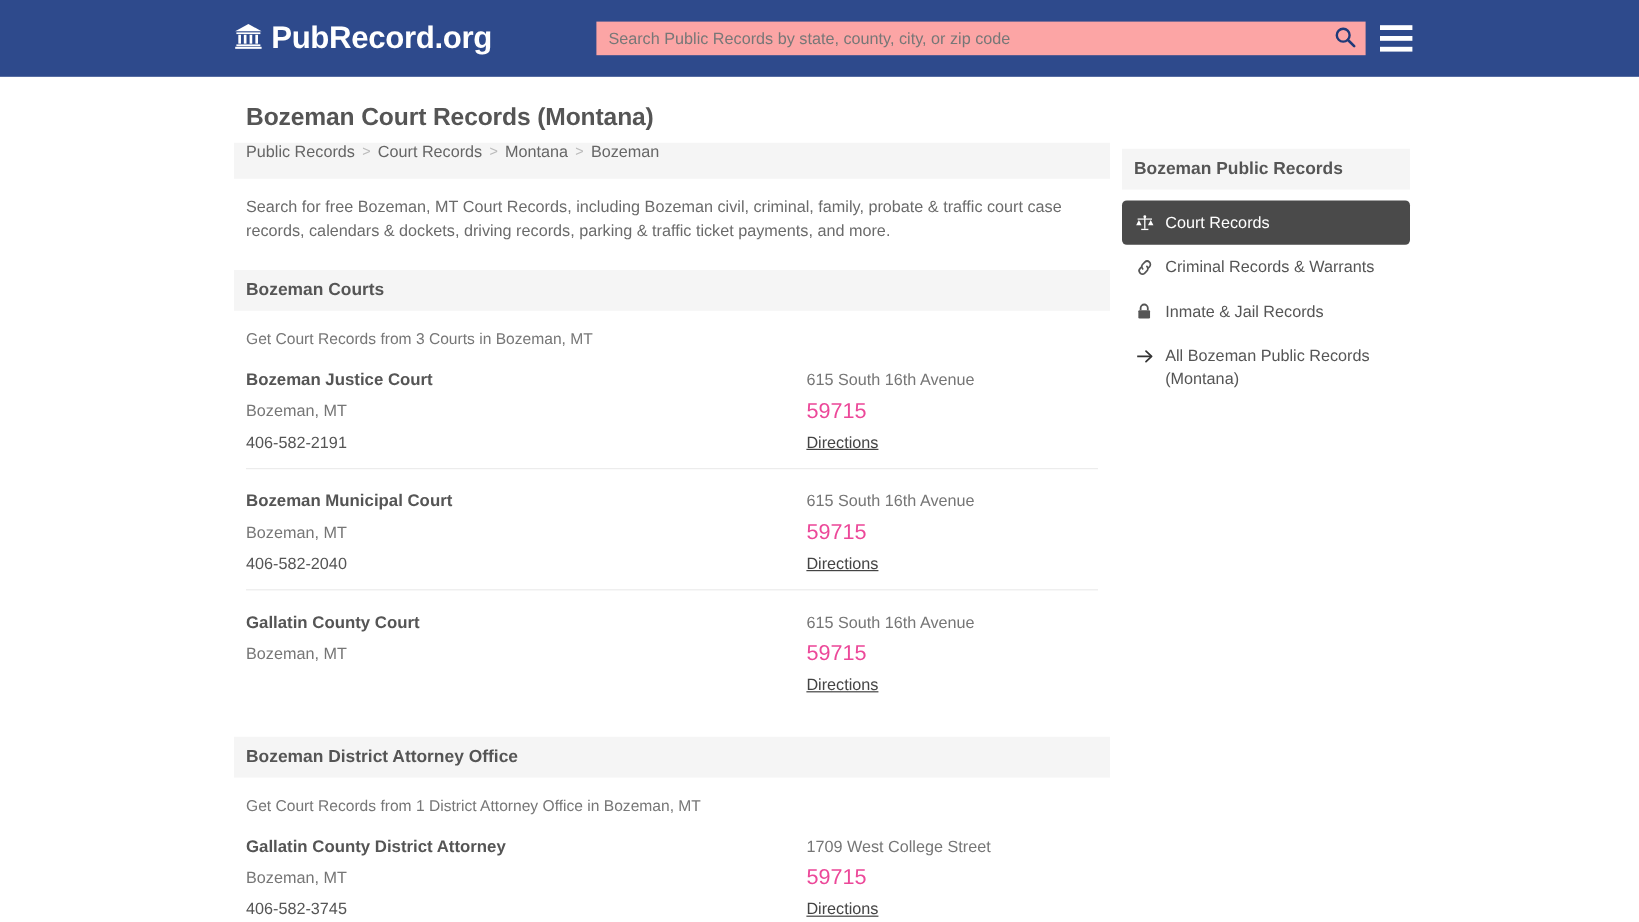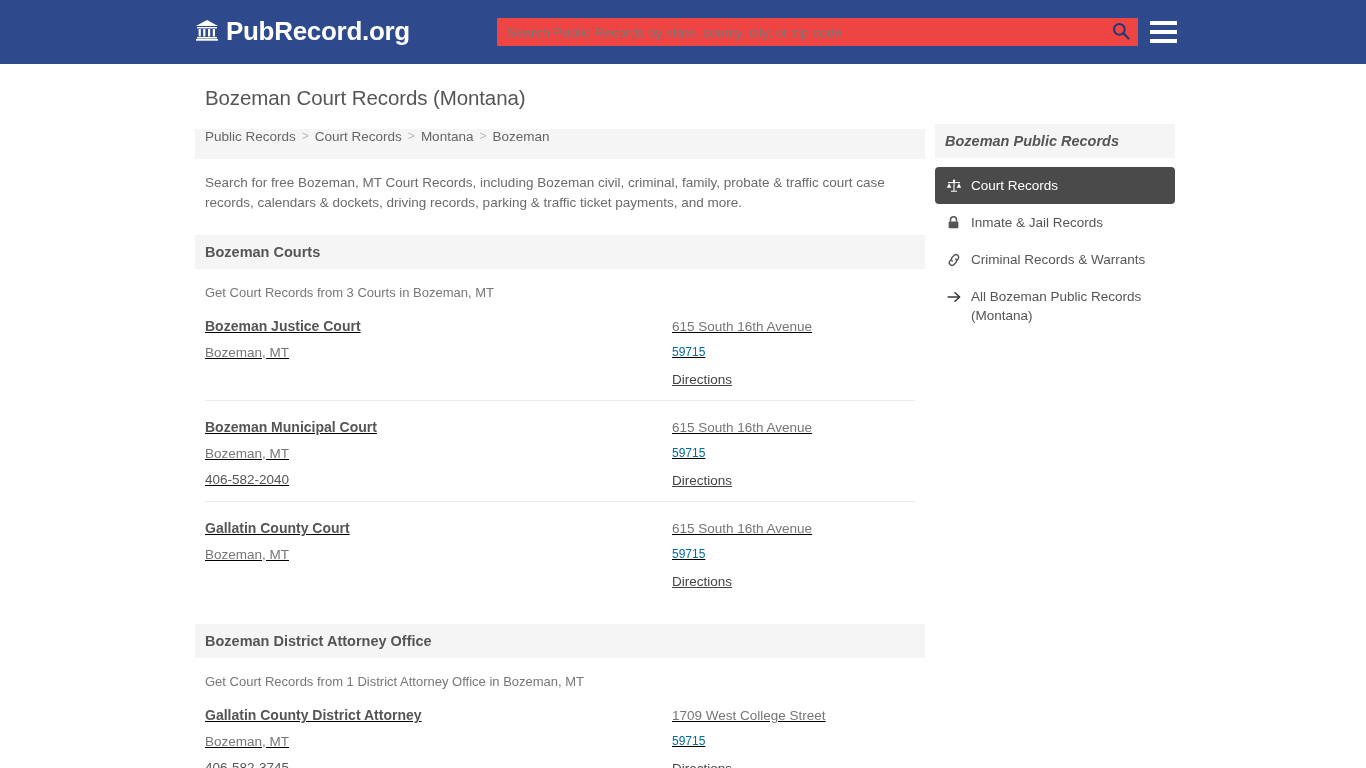--- a/index.html
+++ b/index.html
@@ -47,21 +47,21 @@
     line-height: 1;
     white-space: nowrap;
   }
 
   .search-wrap {
     position: absolute;
     left: 497px;
     top: 18px;
     width: 641px;
     height: 28px;
-    background: #ef4444;
+    background: #fca5a5;
     display: flex;
     align-items: center;
   }
   .search-input {
     flex: 1;
     height: 100%;
     border: none;
     outline: none;
     padding: 0 10px;
     font-size: 13.5px;
@@ -118,22 +118,22 @@
   .sidebar {
     position: absolute;
     left: 935px;
     top: 60px;
     width: 240px;
   }
 
   h1.page-title {
     font-size: 20.5px;
     color: #555555;
-    font-weight: normal;
-    margin: 0 0 19px 10px;
+    font-weight: bold;
+    margin: 0 0 9px 10px;
     letter-spacing: -0.1px;
   }
 
   .breadcrumb {
     background: #f5f5f5;
     height: 30px;
     display: flex;
     align-items: flex-start;
     padding: 0 10px;
     font-size: 13.5px;
@@ -175,21 +175,20 @@
     color: #777777;
   }
 
   .listing {
     margin: 0 10px;
   }
   .listing-row {
     display: flex;
     padding: 18px 0 12px 0;
     border-bottom: 1px solid #ececec;
-    text-decoration: underline;
   }
   .listing-row.last { border-bottom: none; justify-content: flex-end; }
   .listing-col-left { width: 467px; }
   .listing-col-right { flex: 1; }
 
   .org-name {
     font-size: 14px;
     font-weight: bold;
     color: #555555;
     margin-bottom: 9px;
@@ -200,22 +199,22 @@
     color: #767676;
     margin-bottom: 9px;
     line-height: 17px;
   }
   .org-phone {
     font-size: 13.5px;
     color: #555555;
     line-height: 17px;
   }
   .addr-line {
-    font-size: 12px;
-    color: #0369a1;
+    font-size: 18px;
+    color: #ec4899;
     margin-bottom: 9px;
     line-height: 17px;
   }
   .addr-line.first { font-size: 13.5px; color: #767676; margin-bottom: 9px; }
   .directions {
     font-size: 13.5px;
     color: #444444;
     text-decoration: underline;
     line-height: 17px;
     cursor: pointer;
@@ -224,21 +223,20 @@
   
   .side-title {
     background: #f5f5f5;
     height: 34px;
     display: flex;
     align-items: center;
     padding: 0 10px;
     font-size: 14.5px;
     font-weight: bold;
     color: #555555;
-    font-style: italic;
   }
   .side-list { margin-top: 9px; }
   .side-item {
     display: flex;
     align-items: flex-start;
     gap: 9px;
     padding: 9px 10px;
     font-size: 13.5px;
     color: #555555;
     line-height: 19px;
@@ -320,20 +318,21 @@
 
     <div class="section-header">Bozeman Courts</div>
     <div class="section-sub">Get Court Records from 3 Courts in Bozeman, MT</div>
 
     <div class="listing">
 
       <div class="listing-row">
         <div class="listing-col-left">
           <div class="org-name">Bozeman Justice Court</div>
           <div class="org-line">Bozeman, MT</div>
+          <div class="org-phone">406-582-2191</div>
         </div>
         <div class="listing-col-right">
           <div class="addr-line first">615 South 16th Avenue</div>
           <div class="addr-line">59715</div>
           <a class="directions" href="#">Directions</a>
         </div>
       </div>
 
       <div class="listing-row">
         <div class="listing-col-left">
@@ -396,36 +395,36 @@
             <circle cx="12" cy="4" r="1.8" fill="#ffffff"></circle>
             <polygon points="4.6,8 1.2,14.6 8,14.6" fill="#ffffff"></polygon>
             <polygon points="19.4,8 16,14.6 22.8,14.6" fill="#ffffff"></polygon>
           </svg>
         </span>
         <span class="side-label">Court Records</span>
       </a>
 
       <a class="side-item" href="#">
         <span class="side-icon">
+          <svg viewBox="0 0 24 24" width="16" height="16" aria-hidden="true">
+            <path d="M9.4 13.6a4.1 4.1 0 0 1 0-5.8l2.6-2.6a4.1 4.1 0 1 1 5.8 5.8l-1.5 1.5" fill="none" stroke="#555555" stroke-width="2.1" stroke-linecap="round"></path>
+            <path d="M14.6 10.4a4.1 4.1 0 0 1 0 5.8l-2.6 2.6a4.1 4.1 0 1 1-5.8-5.8l1.5-1.5" fill="none" stroke="#555555" stroke-width="2.1" stroke-linecap="round"></path>
+          </svg>
+        </span>
+        <span class="side-label">Criminal Records &amp; Warrants</span>
+      </a>
+
+      <a class="side-item" href="#">
+        <span class="side-icon">
           <svg viewBox="0 0 24 24" width="15" height="15" aria-hidden="true">
             <path d="M7.2 10.5V7.6a4.8 4.8 0 0 1 9.6 0v2.9" fill="none" stroke="#555555" stroke-width="2.4"></path>
             <rect x="4.2" y="10.3" width="15.6" height="11" rx="1.6" fill="#555555"></rect>
           </svg>
         </span>
         <span class="side-label">Inmate &amp; Jail Records</span>
-      </a>
-
-      <a class="side-item" href="#">
-        <span class="side-icon">
-          <svg viewBox="0 0 24 24" width="16" height="16" aria-hidden="true">
-            <path d="M9.4 13.6a4.1 4.1 0 0 1 0-5.8l2.6-2.6a4.1 4.1 0 1 1 5.8 5.8l-1.5 1.5" fill="none" stroke="#555555" stroke-width="2.1" stroke-linecap="round"></path>
-            <path d="M14.6 10.4a4.1 4.1 0 0 1 0 5.8l-2.6 2.6a4.1 4.1 0 1 1-5.8-5.8l1.5-1.5" fill="none" stroke="#555555" stroke-width="2.1" stroke-linecap="round"></path>
-          </svg>
-        </span>
-        <span class="side-label">Criminal Records &amp; Warrants</span>
       </a>
 
       <a class="side-item" href="#">
         <span class="side-icon">
           <svg viewBox="0 0 24 24" width="16" height="16" aria-hidden="true">
             <line x1="2.5" y1="12" x2="19.5" y2="12" stroke="#333333" stroke-width="2.2"></line>
             <polyline points="13.5,5.5 20.5,12 13.5,18.5" fill="none" stroke="#333333" stroke-width="2.2" stroke-linecap="round" stroke-linejoin="round"></polyline>
           </svg>
         </span>
         <span class="side-label">All Bozeman Public Records (Montana)</span>

